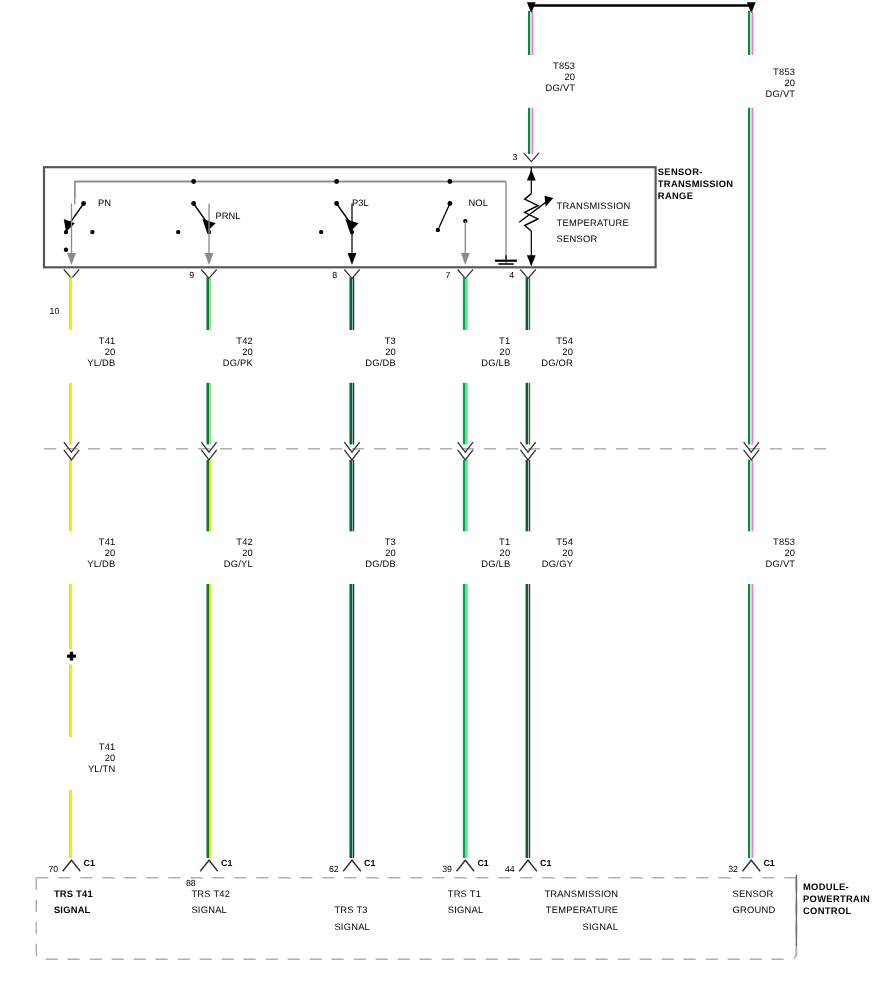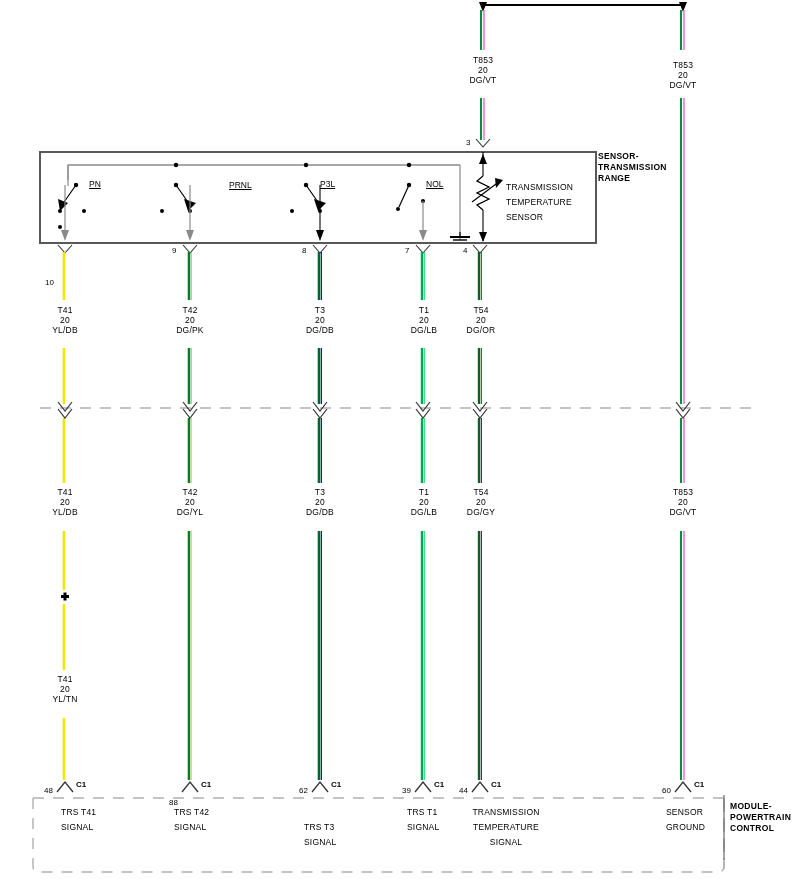--- a/index.html
+++ b/index.html
@@ -1,24 +1,24 @@
 <!DOCTYPE html>
 <html><head>
 <meta charset="utf-8">
 <style>
   html,body{margin:0;padding:0;background:#ffffff;}
   body{width:799px;height:893px;position:relative;
        font-family:"Liberation Sans",sans-serif;color:#000;overflow:hidden;}
   #canvas{position:absolute;left:0;top:0;width:799px;height:893px;}
   .abs{position:absolute;}
   .lbl{font-size:8.5px;line-height:10px;letter-spacing:.2px;white-space:nowrap;}
-  .lbl-c{text-align:center;}
+  .lbl-c{text-align:right;}
   .bold{font-weight:bold;font-size:8.5px;line-height:11px;letter-spacing:.3px;}
   .pin{font-size:8px;}
-  .sw-lbl{font-size:8.5px;text-decoration:underline;}
+  .sw-lbl{font-size:8.5px;}
   svg{display:block;overflow:visible;}
   .nofill{fill:none;}
 </style>
 </head>
 <body>
 
 <div id="canvas">
 
   <svg id="art" width="799" height="893">
 
@@ -241,21 +241,21 @@
 
   <div class="abs pin" style="left:466px;top:138px;">3</div>
 
   <div class="abs bold" style="left:598px;top:151px;width:100px;">
     <div>SENSOR-</div>
     <div>TRANSMISSION</div>
     <div>RANGE</div>
   </div>
 
   <div class="abs sw-lbl" style="left:89px;top:179px;">PN</div>
-  <div class="abs sw-lbl" style="left:196px;top:180px;margin-left:33px;">PRNL</div>
+  <div class="abs sw-lbl" style="left:196px;top:191px;">PRNL</div>
   <div class="abs sw-lbl" style="left:320px;top:179px;">P3L</div>
   <div class="abs sw-lbl" style="left:426px;top:179px;">NOL</div>
 
   <div class="abs lbl" style="left:506px;top:180px;width:90px;line-height:15px;">
     <div>TRANSMISSION</div>
     <div>TEMPERATURE</div>
     <div>SENSOR</div>
   </div>
 
   <div class="abs pin" style="left:45px;top:246px;margin-top:32px;">10</div>
@@ -320,39 +320,39 @@
     <div>20</div>
     <div>DG/VT</div>
   </div>
 
   <div class="abs lbl lbl-c" style="left:25px;top:674px;width:80px;">
     <div>T41</div>
     <div>20</div>
     <div>YL/TN</div>
   </div>
 
-  <div class="abs pin" style="left:44px;top:786px;">48</div>
+  <div class="abs pin" style="left:44px;top:786px;">70</div>
   <div class="abs pin" style="left:76px;top:780px;font-weight:bold;">C1</div>
 
   <div class="abs pin" style="left:169px;top:786px;margin-top:12px;">88</div>
   <div class="abs pin" style="left:201px;top:780px;font-weight:bold;">C1</div>
 
   <div class="abs pin" style="left:299px;top:786px;">62</div>
   <div class="abs pin" style="left:331px;top:780px;font-weight:bold;">C1</div>
 
   <div class="abs pin" style="left:402px;top:786px;">39</div>
   <div class="abs pin" style="left:434px;top:780px;font-weight:bold;">C1</div>
 
   <div class="abs pin" style="left:459px;top:786px;">44</div>
   <div class="abs pin" style="left:491px;top:780px;font-weight:bold;">C1</div>
 
-  <div class="abs pin" style="left:662px;top:786px;">60</div>
+  <div class="abs pin" style="left:662px;top:786px;">32</div>
   <div class="abs pin" style="left:694px;top:780px;font-weight:bold;">C1</div>
 
-  <div class="abs lbl" style="left:61px;top:805px;width:95px;line-height:15px;">
+  <div class="abs lbl" style="left:49px;top:805px;width:95px;line-height:15px;font-weight:bold;">
     <div>TRS T41</div>
     <div>SIGNAL</div>
   </div>
   <div class="abs lbl" style="left:174px;top:805px;width:95px;line-height:15px;">
     <div>TRS T42</div>
     <div>SIGNAL</div>
   </div>
   <div class="abs lbl" style="left:304px;top:798px;width:95px;line-height:15px;margin-top:22px;">
     <div>TRS T3</div>
     <div>SIGNAL</div>

